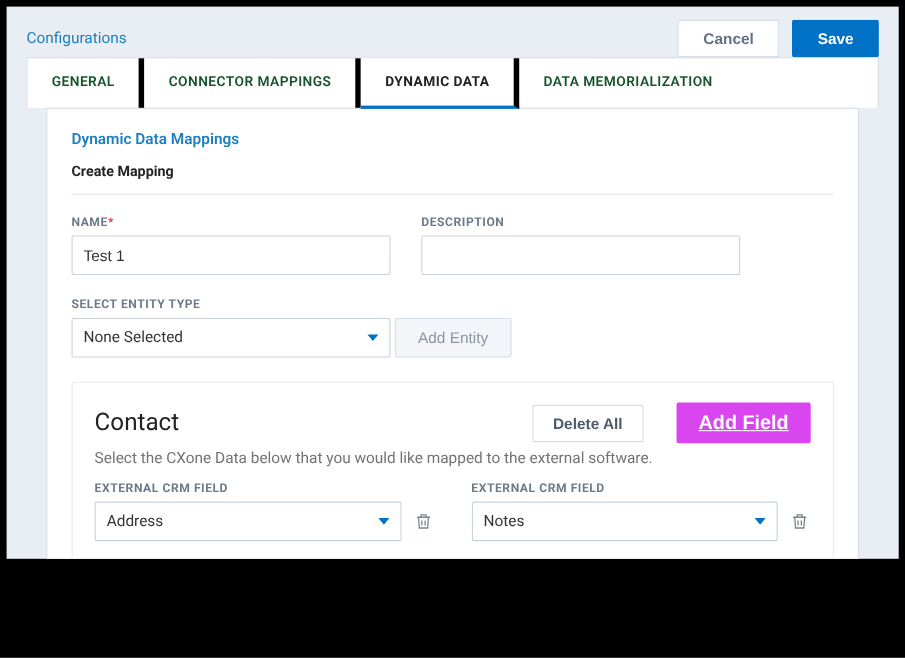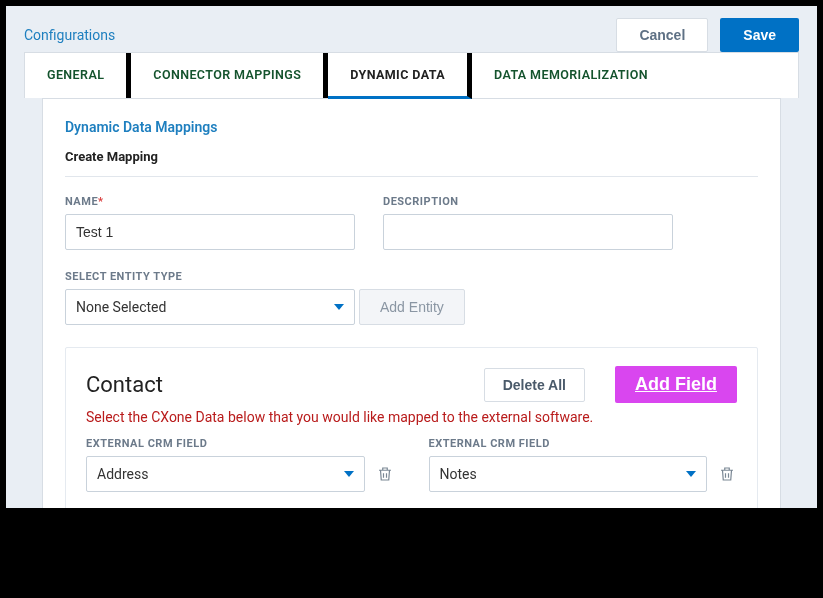--- a/index.html
+++ b/index.html
@@ -187,21 +187,21 @@
     font-weight:600;
     padding:8px 20px;
     font-size:18px;
     border-radius:2px;
     border:none;
     cursor:pointer;
     text-decoration:underline;
   }
   .card-desc {
     font-size:14px;
-    color:#b91c1c;
+    color:#737373;
     margin-bottom:12px;
   }
   .fields-row { display:flex; gap:34px; }
   .field-col { flex:1; }
   .field-line { display:flex; align-items:center; gap:10px; }
   .field-select { flex:1; }
   .trash {
     width:20px;height:20px;
     cursor:pointer;
     color:#7a8794;

